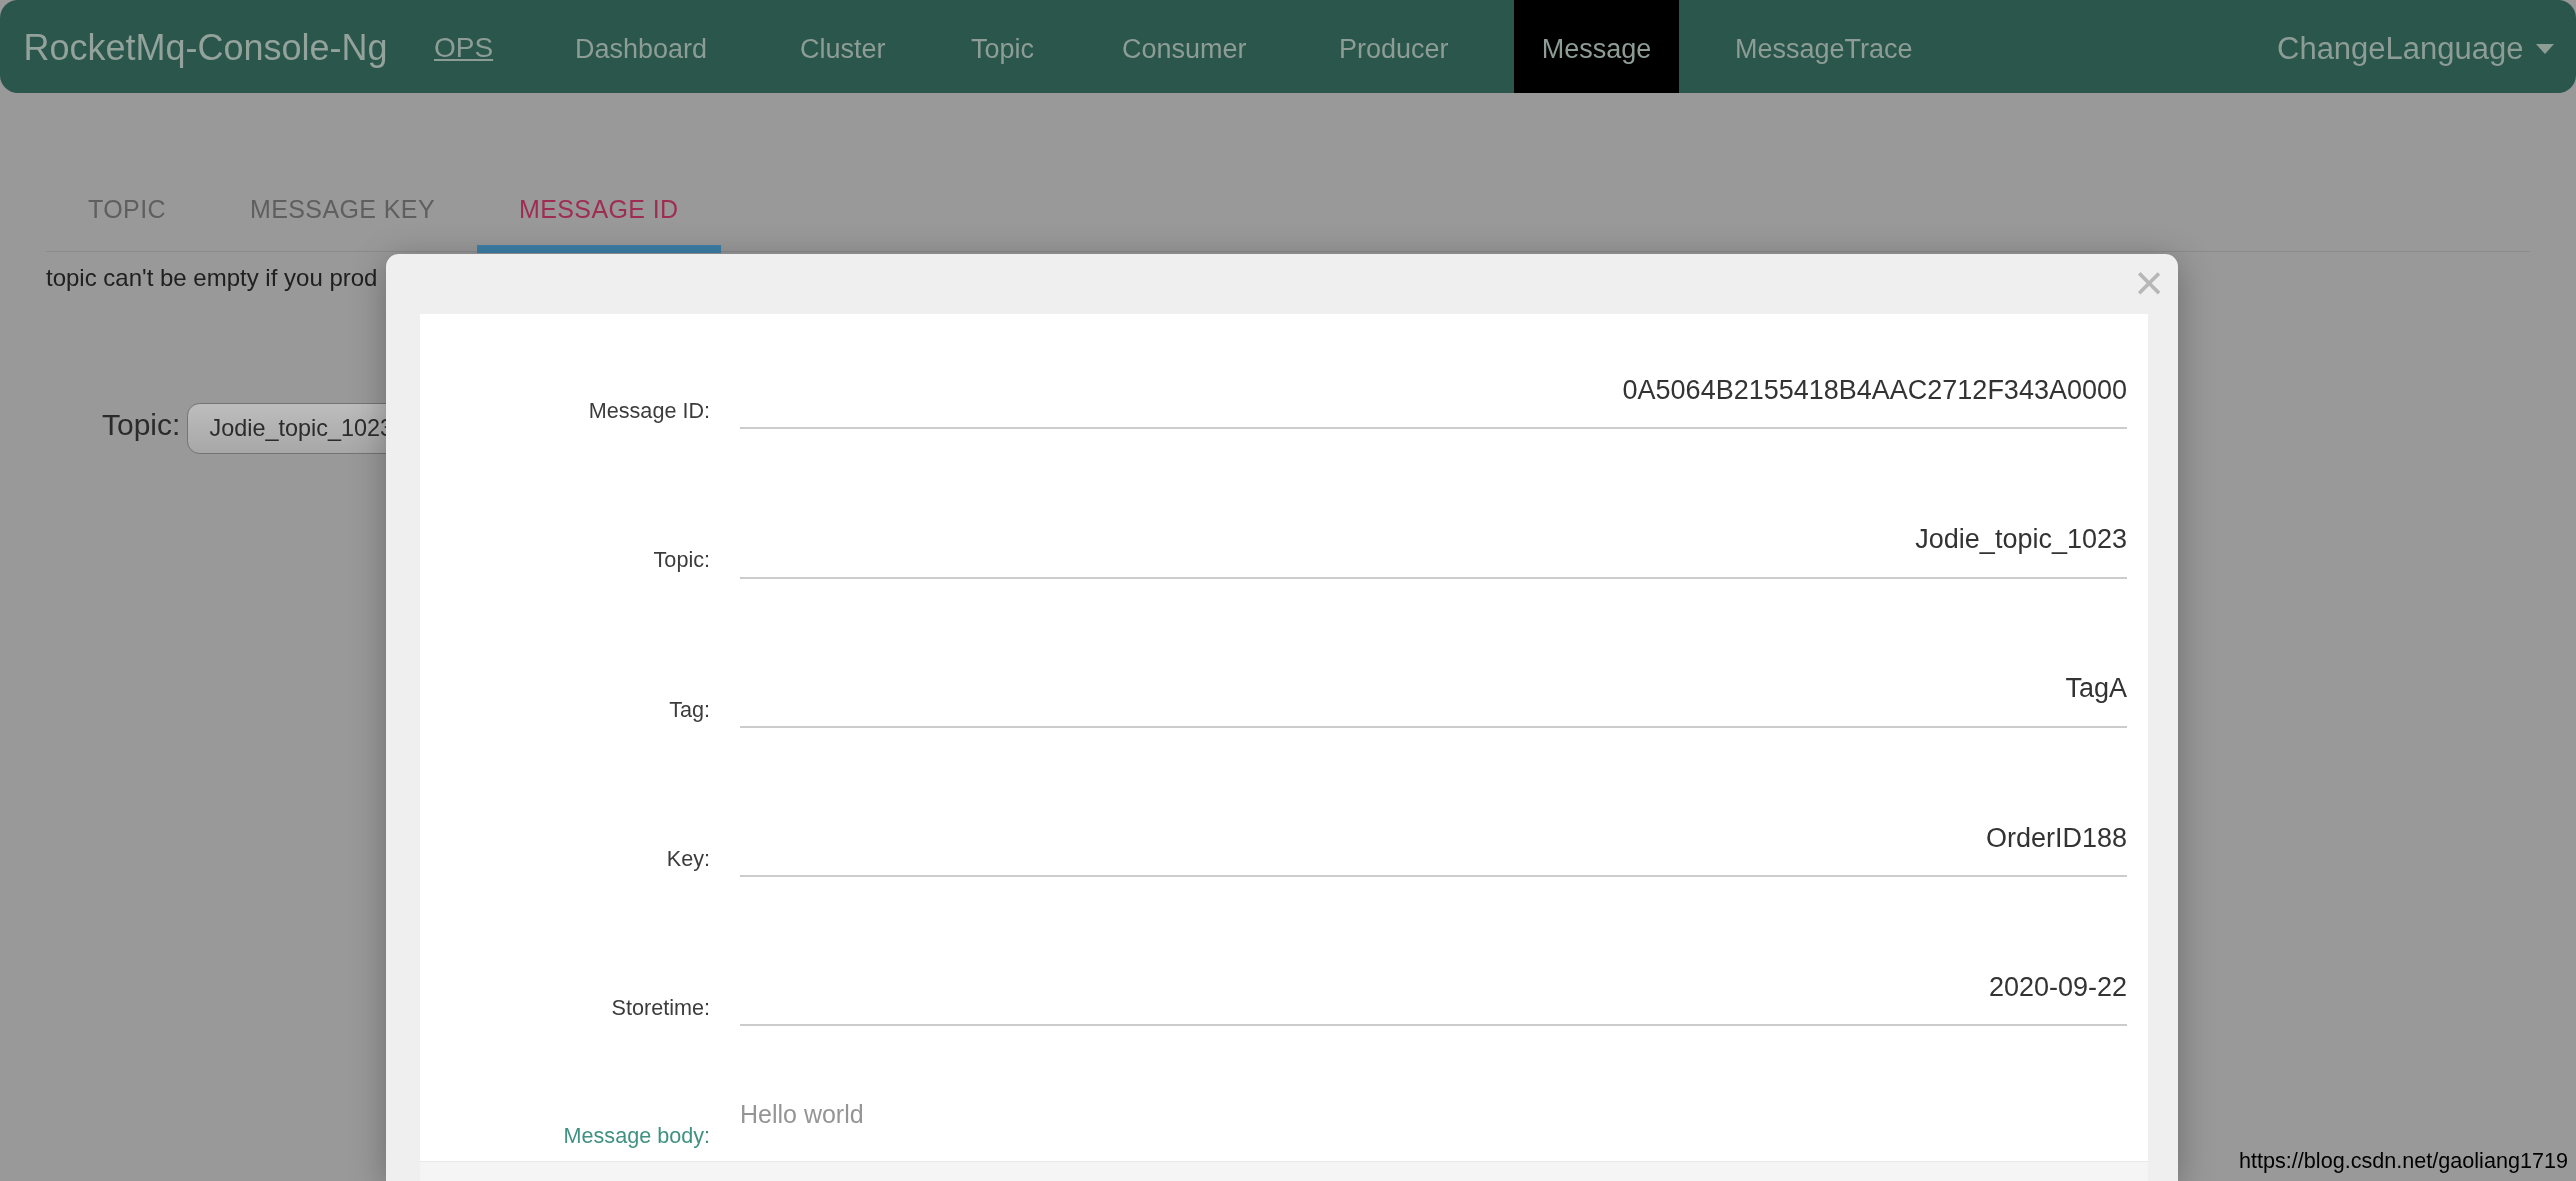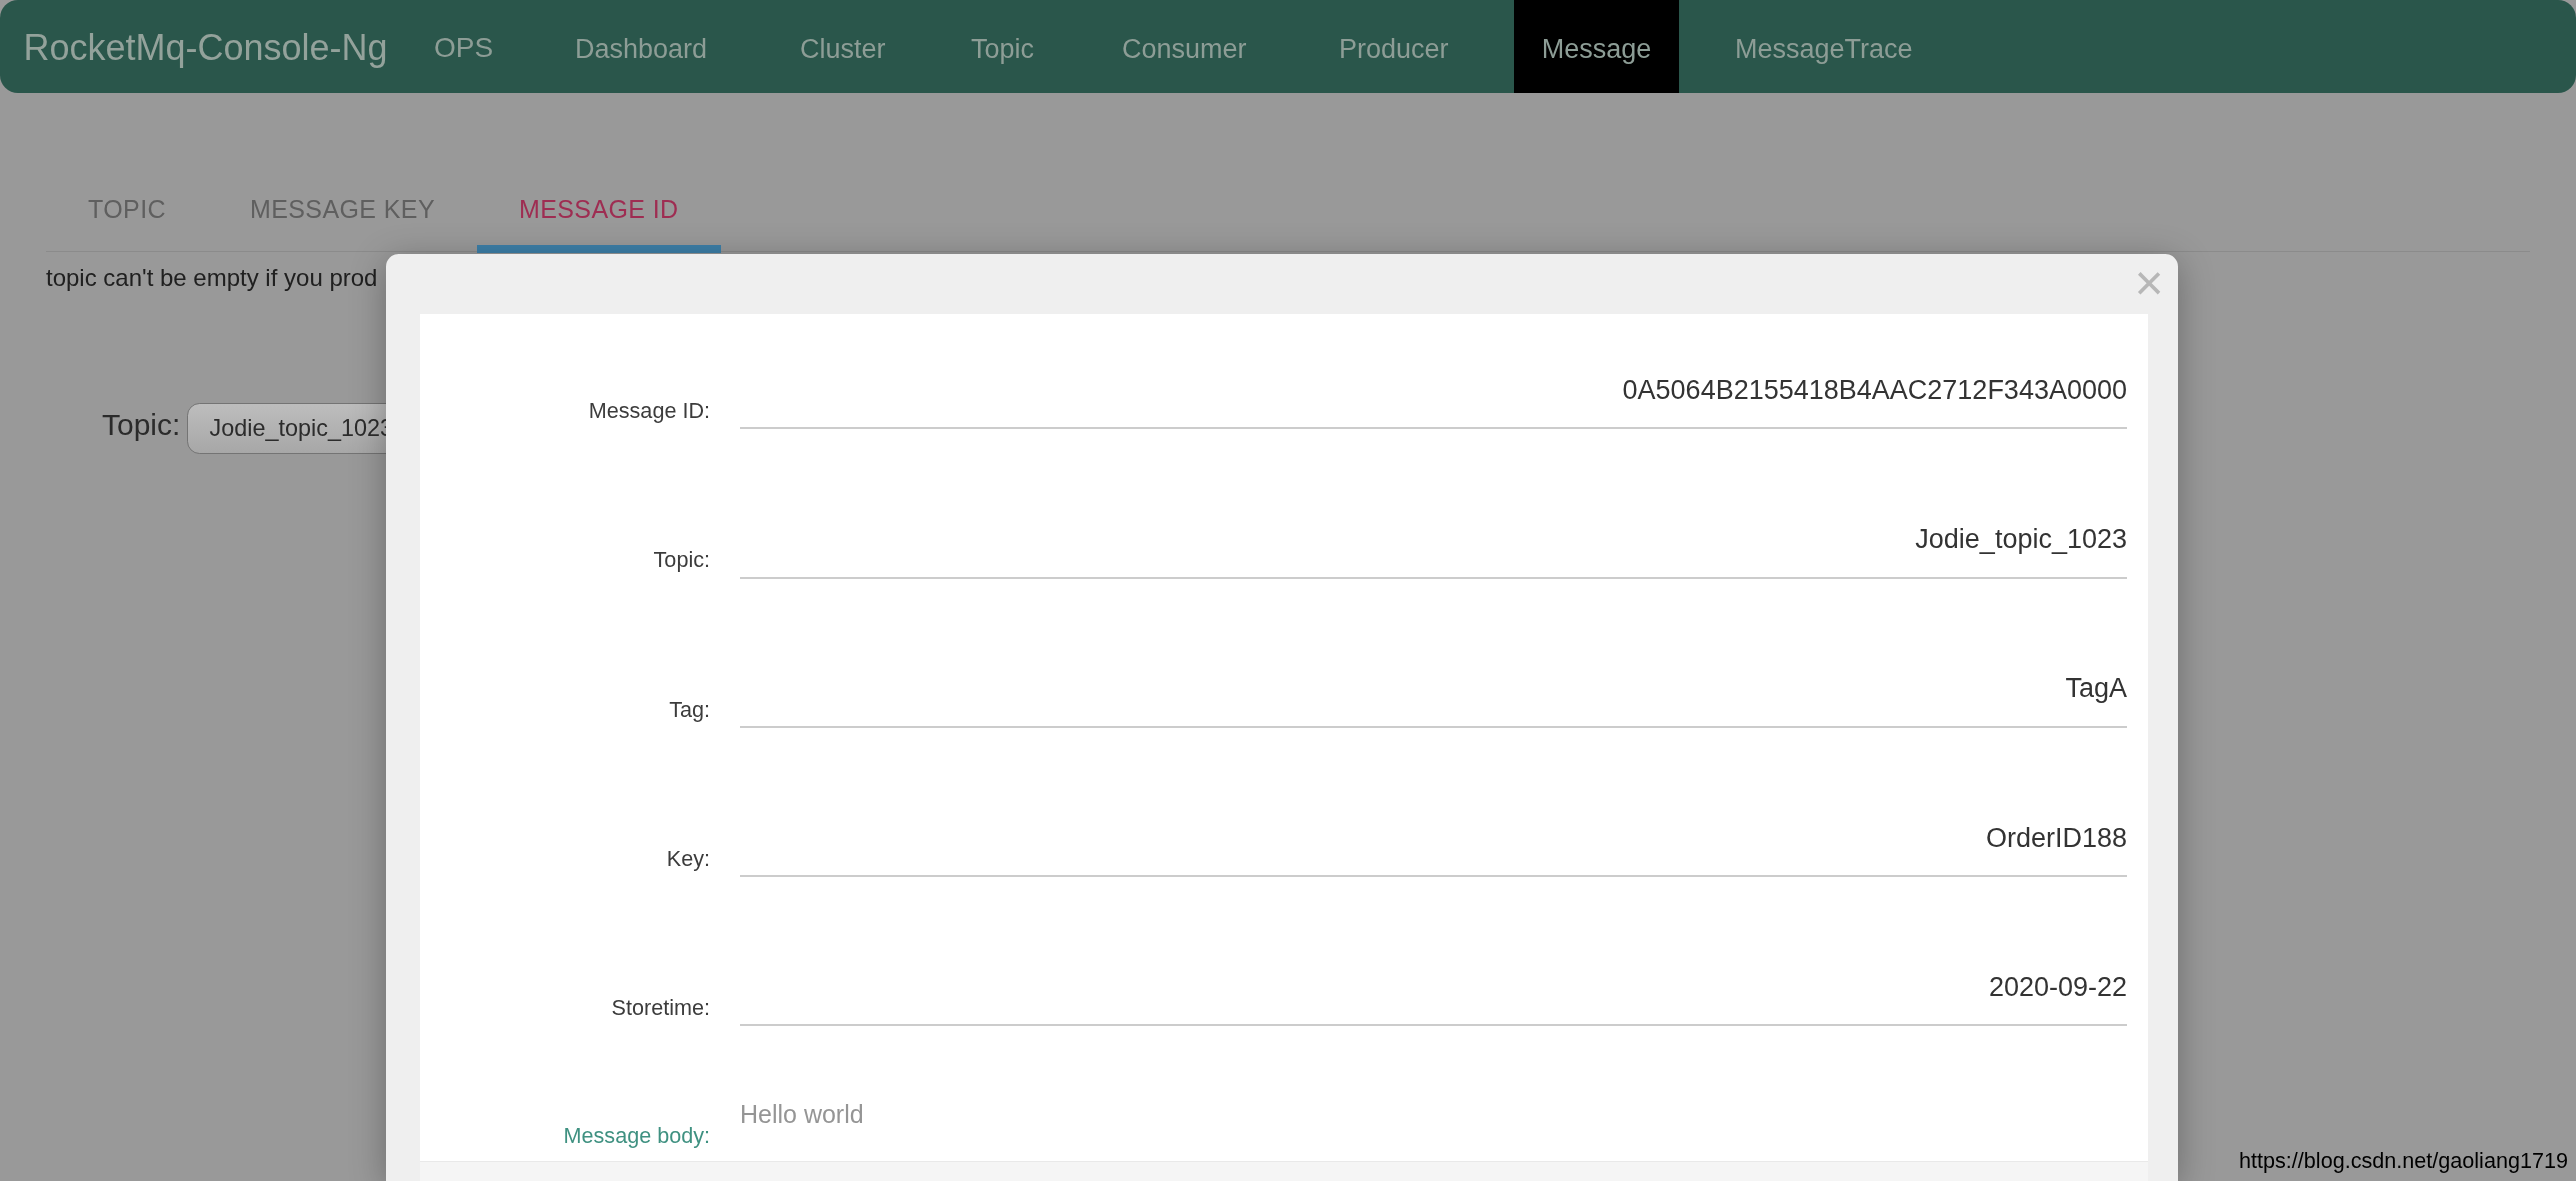--- a/index.html
+++ b/index.html
@@ -5,21 +5,21 @@
   html,body{margin:0;padding:0;background:#777;}
   .screen{position:relative;width:2576px;height:1181px;overflow:hidden;
           font-family:"Liberation Sans",sans-serif;background:#999999;}
 
   
   .navbar{position:absolute;left:0;top:0;width:2576px;height:93px;background:#2a564b;border-radius:18px;}
   .brand{position:absolute;left:23.4px;top:0;height:93px;line-height:95px;
          font-size:36px;color:#93a29b;white-space:nowrap;}
   .nav-item{position:absolute;top:0;height:93px;line-height:99px;font-size:27px;
             color:#8d9d96;white-space:nowrap;cursor:pointer;}
-  .nav-item-ops{font-size:28px;line-height:95px;}
+  .nav-item-ops{font-size:28px;line-height:95px;text-decoration:underline;}
   .nav-active-cell{position:absolute;left:1514px;top:0;width:165px;height:93px;
                    background:#000000;text-align:center;}
   .nav-active-cell .nav-item{position:static;display:inline-block;}
   .lang{position:absolute;left:2277px;top:0;height:93px;line-height:97px;
         font-size:31px;color:#8d9d96;white-space:nowrap;cursor:pointer;}
   .caret{display:inline-block;width:0;height:0;margin-left:12.6px;vertical-align:5.4px;
          border-left:9px solid transparent;border-right:9px solid transparent;
          border-top:10.8px solid #8d9d96;}
 
   
@@ -71,20 +71,21 @@
     <span class="nav-item nav-item-ops" style="left:434px">OPS</span>
     <span class="nav-item" style="left:575px">Dashboard</span>
     <span class="nav-item" style="left:800px">Cluster</span>
     <span class="nav-item" style="left:971px">Topic</span>
     <span class="nav-item" style="left:1122px">Consumer</span>
     <span class="nav-item" style="left:1339px">Producer</span>
     <div class="nav-active-cell">
       <span class="nav-item">Message</span>
     </div>
     <span class="nav-item" style="left:1735px">MessageTrace</span>
+    <span class="lang"><span>ChangeLanguage</span><span class="caret"></span></span>
   </div>
 
   <div class="tabsbar">
     <div class="tab">TOPIC</div>
     <div class="tab">MESSAGE KEY</div>
     <div class="tab active">
       <span>MESSAGE ID</span>
       <div class="ink"></div>
     </div>
   </div>

